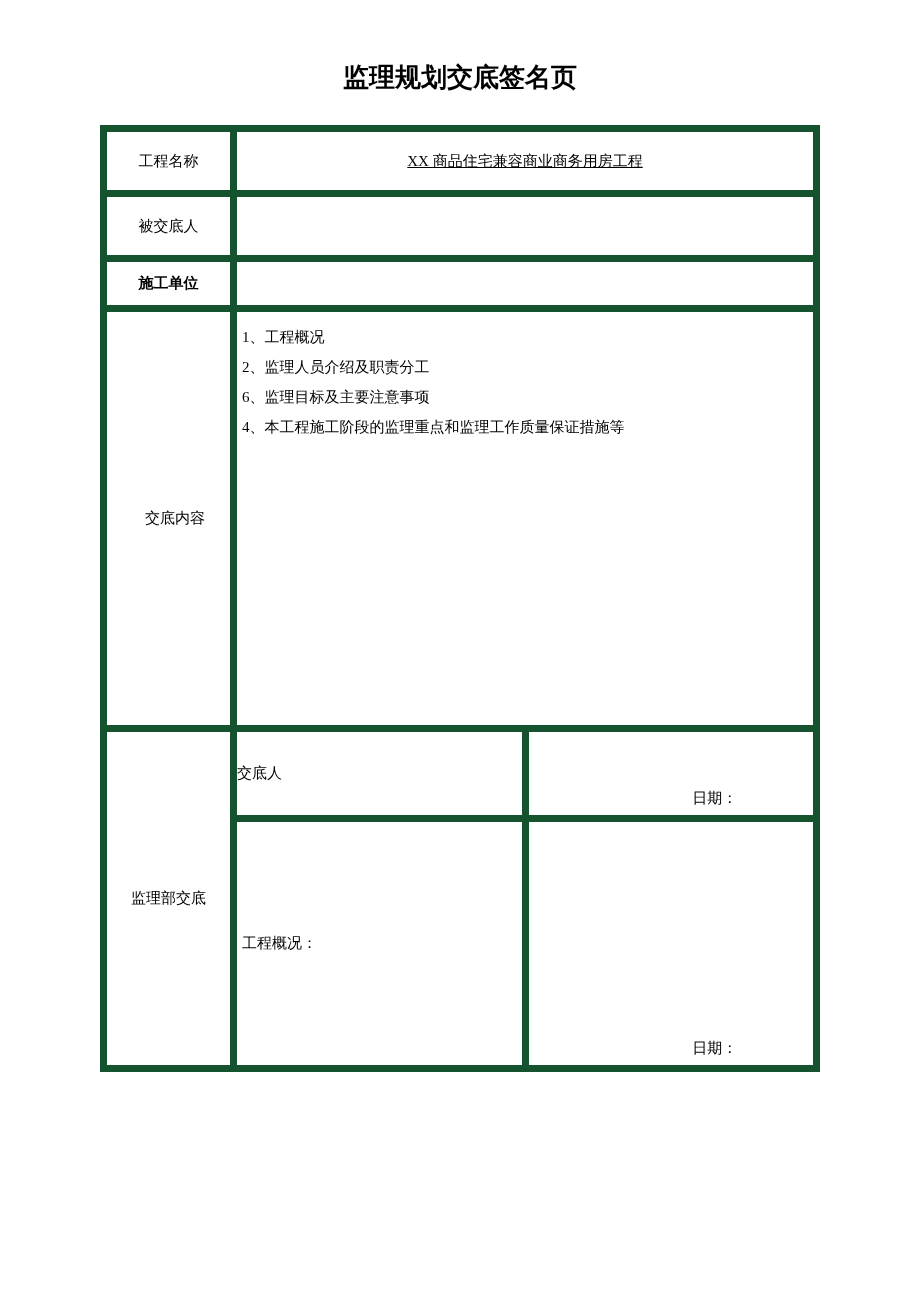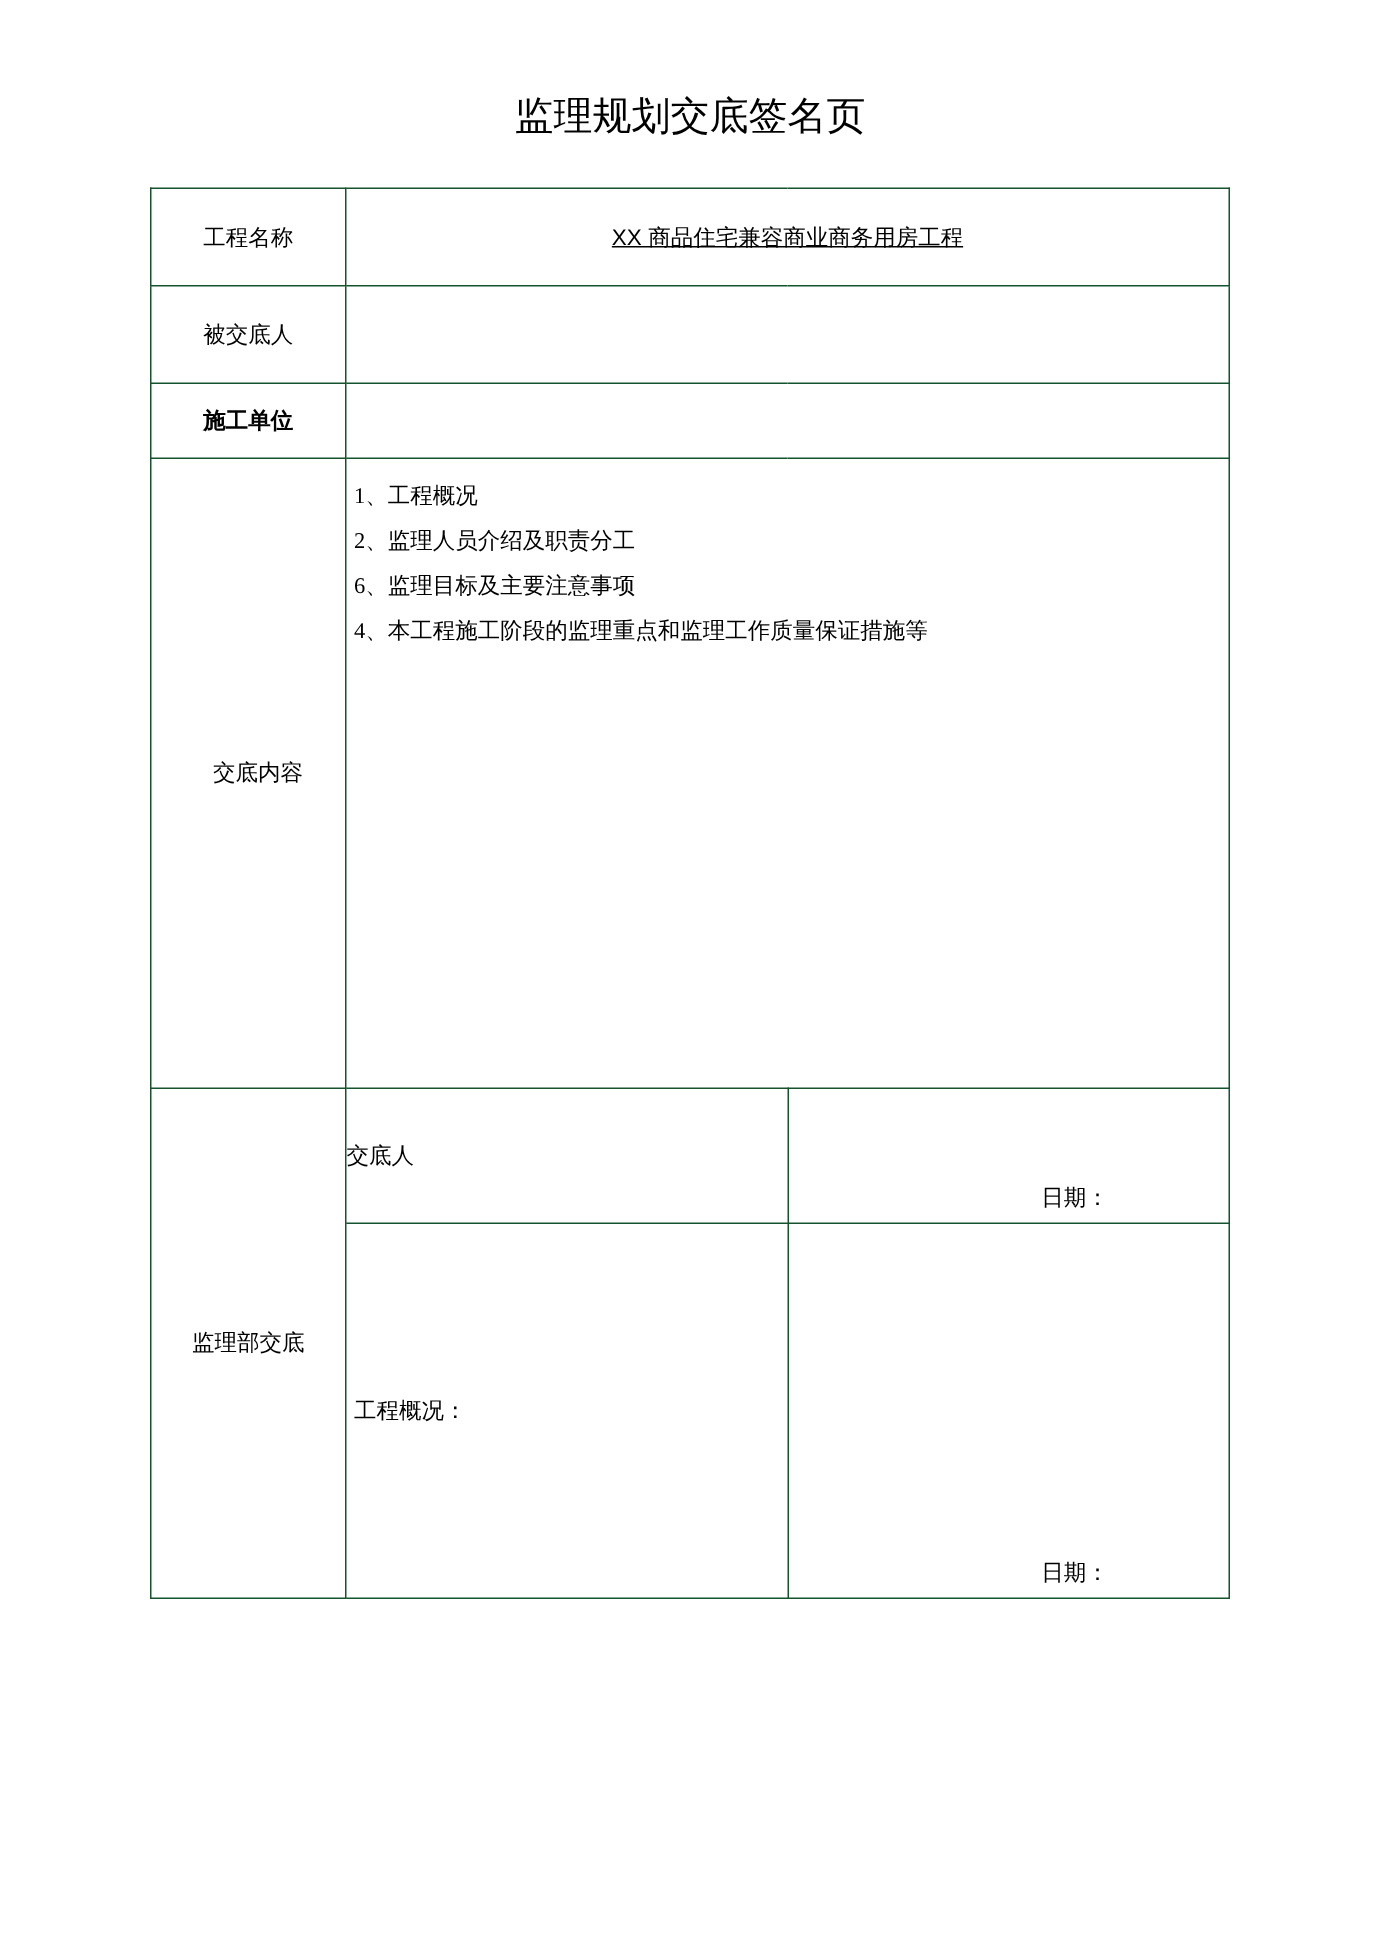--- a/index.html
+++ b/index.html
@@ -9,47 +9,47 @@
     }
     body {
       font-family: "SimSun", "宋体", serif;
       background: #ffffff;
       width: 920px;
       height: 1301px;
       padding: 60px 100px;
     }
     .page-title {
       font-size: 26px;
-      font-weight: normal;
+      font-weight: bold;
       text-align: center;
       margin-bottom: 30px;
       font-family: "SimHei", "黑体", sans-serif;
     }
     table {
       border-collapse: collapse;
       width: 100%;
       table-layout: fixed;
     }
     td {
-      border: 1px solid #14532d;
+      border: 7px solid #14532d;
       font-size: 15px;
       vertical-align: middle;
       padding: 0;
     }
     .label-cell {
       width: 130px;
       text-align: center;
       height: 65px;
     }
     .value-cell {
       text-align: center;
     }
     .value-cell .underlined {
       text-decoration: underline;
-      font-family: Liberation Sans, sans-serif;
+      font-family: Liberation Serif, serif;
       text-align: center;
     }
     .row-short {
       height: 50px;
       font-weight: bold;
     }
     .content-cell {
       height: 420px;
       vertical-align: top;
       padding: 10px 5px;

